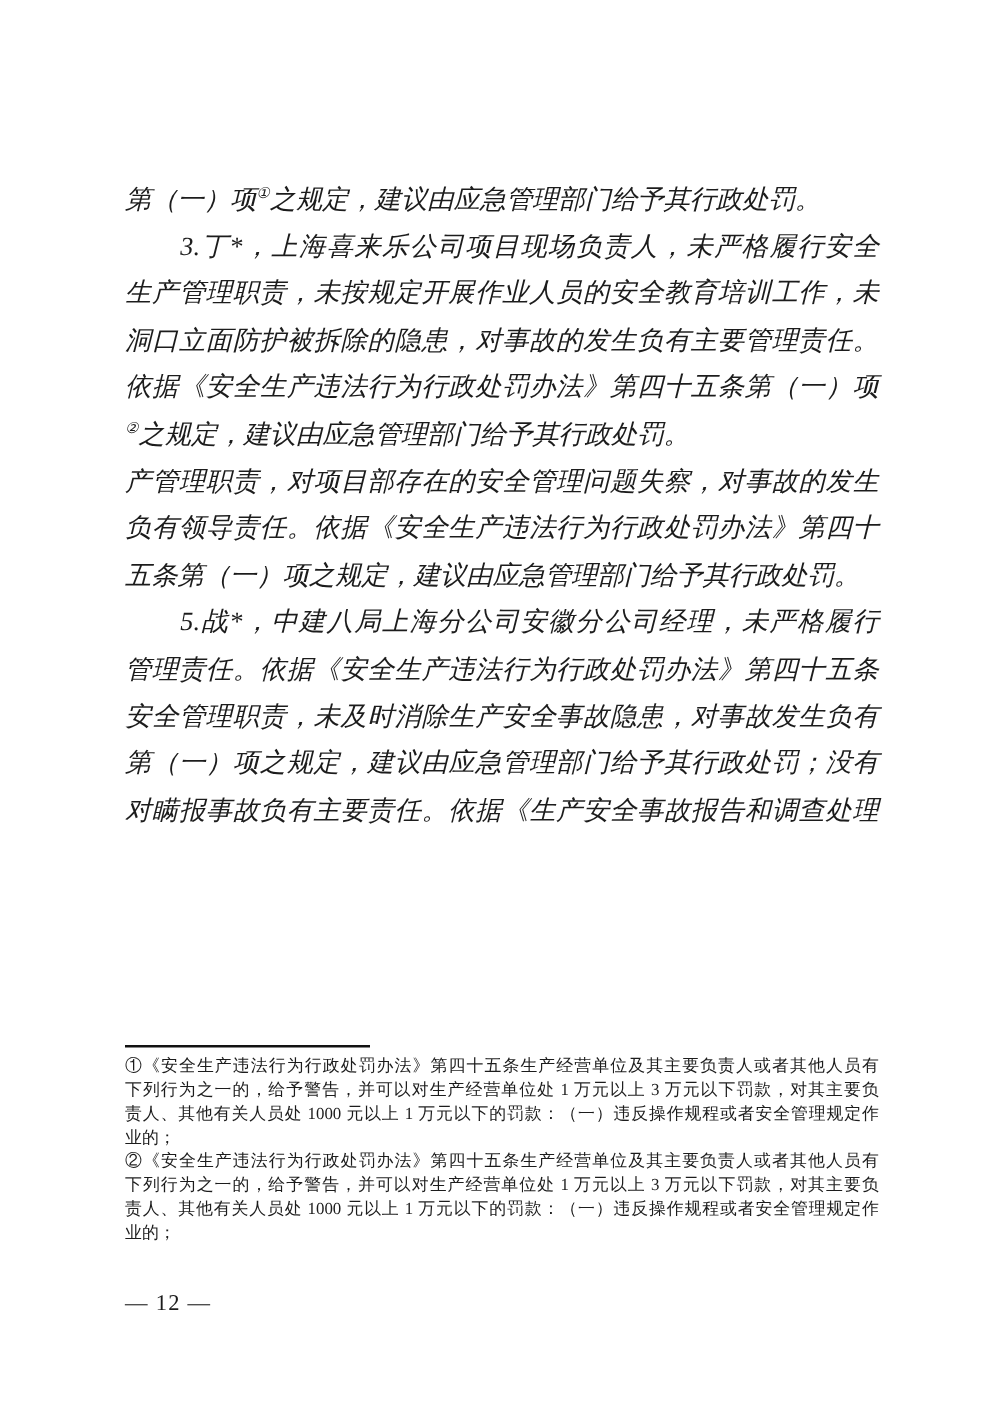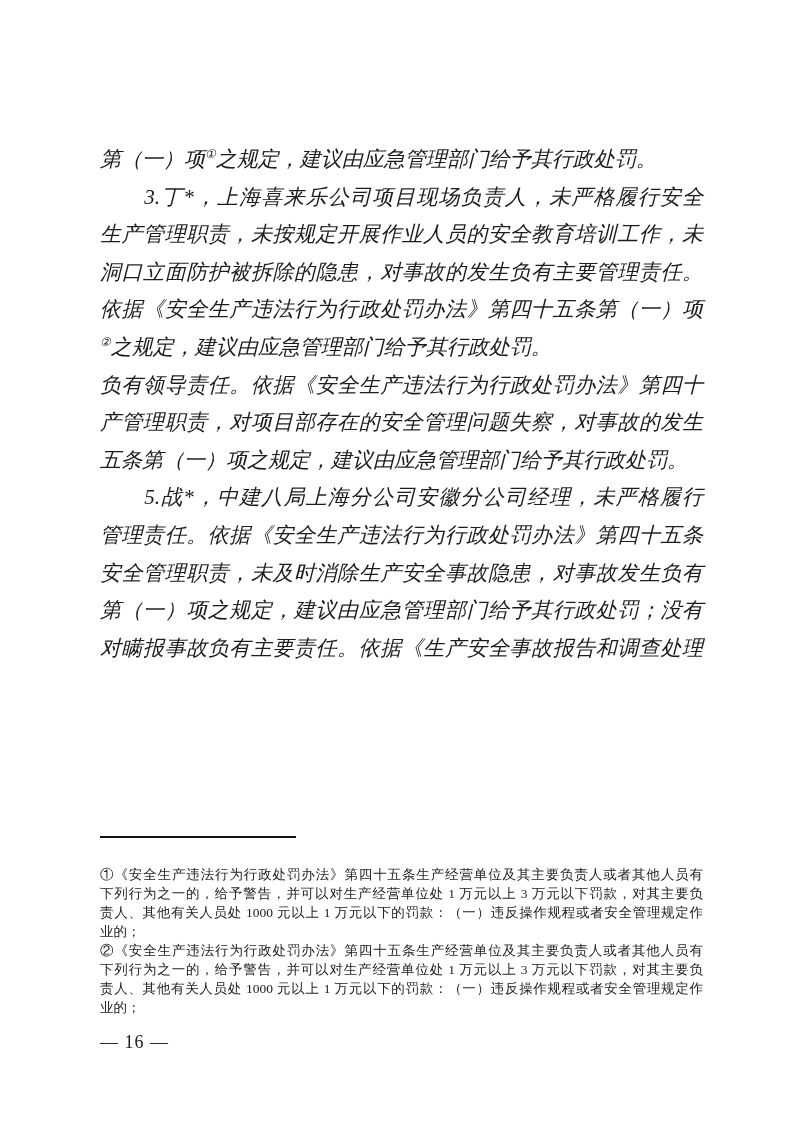--- a/index.html
+++ b/index.html
@@ -44,21 +44,20 @@
     width: 196px;
     height: 0;
     border-top: 2px solid #111111;
   }
   .footnotes {
     position: absolute;
     left: 100px;
     top: 843px;
     width: 603px;
     font-size: 13.5px;
-    margin-top: 22px;
   }
   .footnotes .line {
     height: 19px;
     line-height: 19px;
     text-align: justify;
   }
   .page-number {
     position: absolute;
     left: 100px;
     top: 1032px;
@@ -71,34 +70,34 @@
 <body>
 
 <div class="page">
   <div class="body-text">
       <div class="line"><span>第（一）项</span><sup>①</sup><span>之规定，建议由应急管理部门给予其行政处罚。</span></div>
       <div class="line j"><span>　　3.丁*，上海喜来乐公司项目现场负责人，未严格履行安全</span></div>
       <div class="line j"><span>生产管理职责，未按规定开展作业人员的安全教育培训工作，未</span></div>
       <div class="line j"><span>洞口立面防护被拆除的隐患，对事故的发生负有主要管理责任。</span></div>
       <div class="line j"><span>依据《安全生产违法行为行政处罚办法》第四十五条第（一）项</span></div>
       <div class="line"><sup>②</sup><span>之规定，建议由应急管理部门给予其行政处罚。</span></div>
+      <div class="line j"><span>产管理职责，对项目部存在的安全管理问题失察，对事故的发生</span></div>
       <div class="line j"><span>负有领导责任。依据《安全生产违法行为行政处罚办法》第四十</span></div>
-      <div class="line j"><span>产管理职责，对项目部存在的安全管理问题失察，对事故的发生</span></div>
       <div class="line"><span>五条第（一）项之规定，建议由应急管理部门给予其行政处罚。</span></div>
       <div class="line j"><span>　　5.战*，中建八局上海分公司安徽分公司经理，未严格履行</span></div>
       <div class="line j"><span>管理责任。依据《安全生产违法行为行政处罚办法》第四十五条</span></div>
       <div class="line j"><span>安全管理职责，未及时消除生产安全事故隐患，对事故发生负有</span></div>
       <div class="line j"><span>第（一）项之规定，建议由应急管理部门给予其行政处罚；没有</span></div>
       <div class="line j"><span>对瞒报事故负有主要责任。依据《生产安全事故报告和调查处理</span></div>
     </div>
   <div class="footnote-sep"></div>
   <div class="footnotes">
       <div class="line j"><span>①《安全生产违法行为行政处罚办法》第四十五条生产经营单位及其主要负责人或者其他人员有</span></div>
       <div class="line j"><span>下列行为之一的，给予警告，并可以对生产经营单位处 1 万元以上 3 万元以下罚款，对其主要负</span></div>
       <div class="line j"><span>责人、其他有关人员处 1000 元以上 1 万元以下的罚款：（一）违反操作规程或者安全管理规定作</span></div>
       <div class="line"><span>业的；</span></div>
       <div class="line j"><span>②《安全生产违法行为行政处罚办法》第四十五条生产经营单位及其主要负责人或者其他人员有</span></div>
       <div class="line j"><span>下列行为之一的，给予警告，并可以对生产经营单位处 1 万元以上 3 万元以下罚款，对其主要负</span></div>
       <div class="line j"><span>责人、其他有关人员处 1000 元以上 1 万元以下的罚款：（一）违反操作规程或者安全管理规定作</span></div>
       <div class="line"><span>业的；</span></div>
     </div>
-  <div class="page-number">— 16 —</div>
+  <div class="page-number">— 12 —</div>
 </div>
 
 </body></html>

